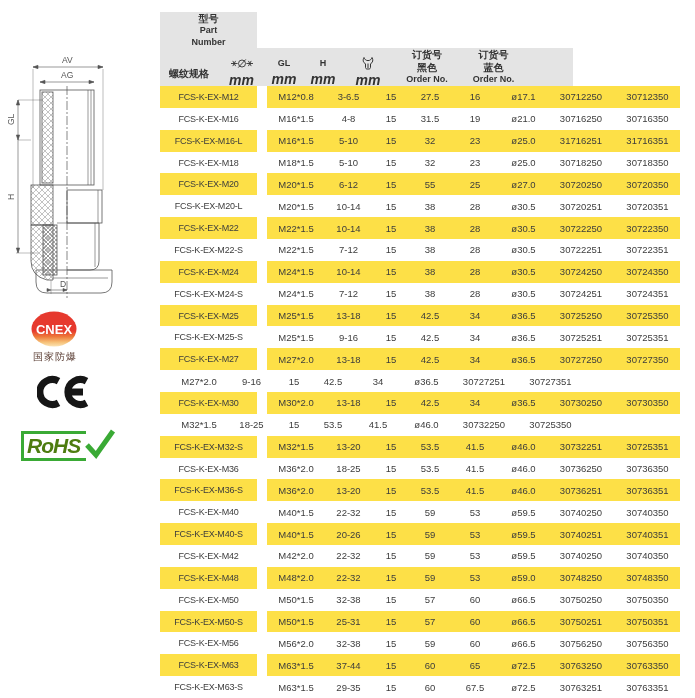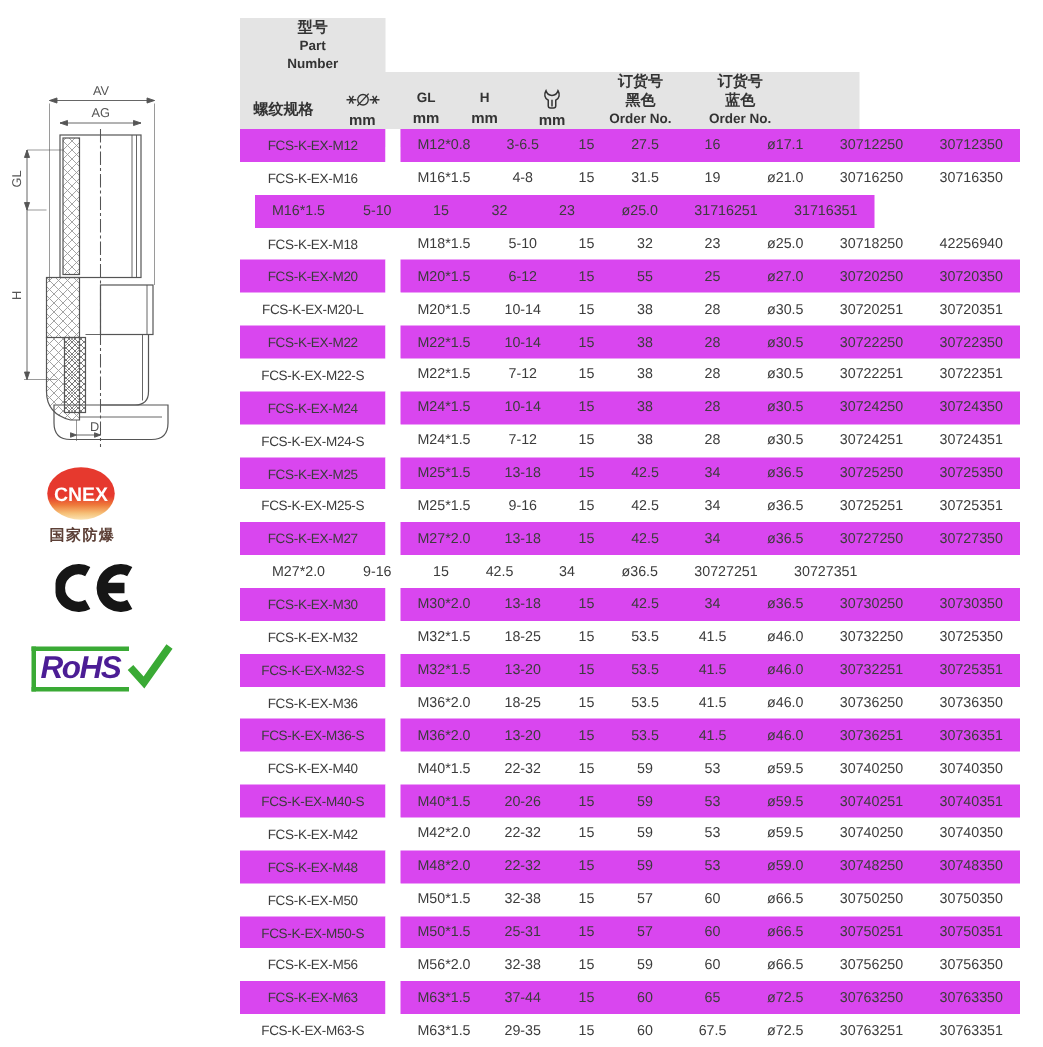--- a/index.html
+++ b/index.html
@@ -5,49 +5,49 @@
   html,body{margin:0;padding:0;}
   body{
     width:695px;height:698px;position:relative;background:#fff;
     font-family:"Liberation Sans","DejaVu Sans",sans-serif;
     color:#3c3c3c;overflow:hidden;
   }
   
   .left-panel{position:absolute;left:0;top:16px;width:160px;height:549px;margin-top:24px;}
   .drawing{position:absolute;left:0;top:0;}
   .logo-cnex{position:absolute;left:31px;top:271px;width:48px;text-align:center;}
-  .cnex-caption{margin-top:3px;font-size:10px;font-weight:bold;color:#5d4037;letter-spacing:1px;white-space:nowrap;}
+  .cnex-caption{margin-top:3px;font-size:10px;font-weight:normal;color:#5d4037;letter-spacing:1px;white-space:nowrap;}
   .logo-ce{position:absolute;left:37px;top:333px;}
   .logo-rohs{position:absolute;left:21px;top:389px;width:92px;height:34px;}
   .rohs-box{
     position:absolute;left:0;top:2px;display:inline-block;
     border-top:3px solid #3aaa35;border-bottom:3px solid #3aaa35;border-left:3px solid #3aaa35;
     padding:0 6px 0 3px;height:24px;line-height:24px;
-    font-weight:bold;font-style:italic;font-size:21px;letter-spacing:-1px;color:#4c1d95;
+    font-weight:bold;font-style:italic;font-size:21px;letter-spacing:-1px;color:#4d7c0f;
   }
   .rohs-check{position:absolute;left:62px;top:-2px;}
   
   .sheet{position:absolute;left:160px;top:12px;width:520px;}
   .thead,.trow{display:flex;}
   .thead{height:71px;margin-bottom:3px;flex-direction:column;}
   .trow{height:21.86px;}
   .pcell{width:97px;display:flex;align-items:center;justify-content:center;text-align:center;}
   .gapcol{width:10px;background:#fff;}
   .mcells{display:flex;width:413px;}
   .c{display:flex;flex-direction:column;align-items:center;justify-content:center;text-align:center;}
   .w2{width:58px}.w3{width:47px}.w4{width:38px}.w5{width:40px}
   .w6{width:50px}.w7{width:47px}.w8{width:68px}.w9{width:65px}
   .thead .pcell,.thead .mcells{background:#e4e4e4;}
-  .trow.odd .pcell,.trow.odd .mcells{background:#d946ef;}
+  .trow.odd .pcell,.trow.odd .mcells{background:#fde047;}
   .trow .pcell{font-size:9px;letter-spacing:-0.2px;white-space:nowrap;}
   .trow .c{font-size:9.5px;white-space:nowrap;}
   .hd{font-weight:bold;color:#333;line-height:1.3;}
   .hd .zh{font-size:10px;}
   .hd .en{font-size:9px;}
-  .hd .unit{font-size:10px;margin-top:1px;}
+  .hd .unit{font-size:14px;margin-top:1px;font-style:italic;}
   svg{display:block;}
 </style>
 </head>
 <body>
 
 <div class="left-panel">
 
   <svg class="drawing" width="160" height="262" viewBox="0 0 160 262">
     <defs>
       <pattern id="xh" width="6" height="6" patternUnits="userSpaceOnUse">
@@ -226,20 +226,21 @@
         <div class="c w3">4-8</div>
         <div class="c w4">15</div>
         <div class="c w5">31.5</div>
         <div class="c w6">19</div>
         <div class="c w7">ø21.0</div>
         <div class="c w8">30716250</div>
         <div class="c w9">30716350</div>
       </div>
     </div>
     <div class="trow odd">
+      <div class="pcell">FCS-K-EX-M16-L</div>
       <div class="gapcol"></div>
       <div class="mcells">
         <div class="c w2">M16*1.5</div>
         <div class="c w3">5-10</div>
         <div class="c w4">15</div>
         <div class="c w5">32</div>
         <div class="c w6">23</div>
         <div class="c w7">ø25.0</div>
         <div class="c w8">31716251</div>
         <div class="c w9">31716351</div>
@@ -249,21 +250,21 @@
       <div class="pcell">FCS-K-EX-M18</div>
       <div class="gapcol"></div>
       <div class="mcells">
         <div class="c w2">M18*1.5</div>
         <div class="c w3">5-10</div>
         <div class="c w4">15</div>
         <div class="c w5">32</div>
         <div class="c w6">23</div>
         <div class="c w7">ø25.0</div>
         <div class="c w8">30718250</div>
-        <div class="c w9">42256940</div>
+        <div class="c w9">30718350</div>
       </div>
     </div>
     <div class="trow odd">
       <div class="pcell">FCS-K-EX-M20</div>
       <div class="gapcol"></div>
       <div class="mcells">
         <div class="c w2">M20*1.5</div>
         <div class="c w3">6-12</div>
         <div class="c w4">15</div>
         <div class="c w5">55</div>
@@ -406,21 +407,20 @@
         <div class="c w3">13-18</div>
         <div class="c w4">15</div>
         <div class="c w5">42.5</div>
         <div class="c w6">34</div>
         <div class="c w7">ø36.5</div>
         <div class="c w8">30730250</div>
         <div class="c w9">30730350</div>
       </div>
     </div>
     <div class="trow">
-      <div class="pcell">FCS-K-EX-M32</div>
       <div class="gapcol"></div>
       <div class="mcells">
         <div class="c w2">M32*1.5</div>
         <div class="c w3">18-25</div>
         <div class="c w4">15</div>
         <div class="c w5">53.5</div>
         <div class="c w6">41.5</div>
         <div class="c w7">ø46.0</div>
         <div class="c w8">30732250</div>
         <div class="c w9">30725350</div>

